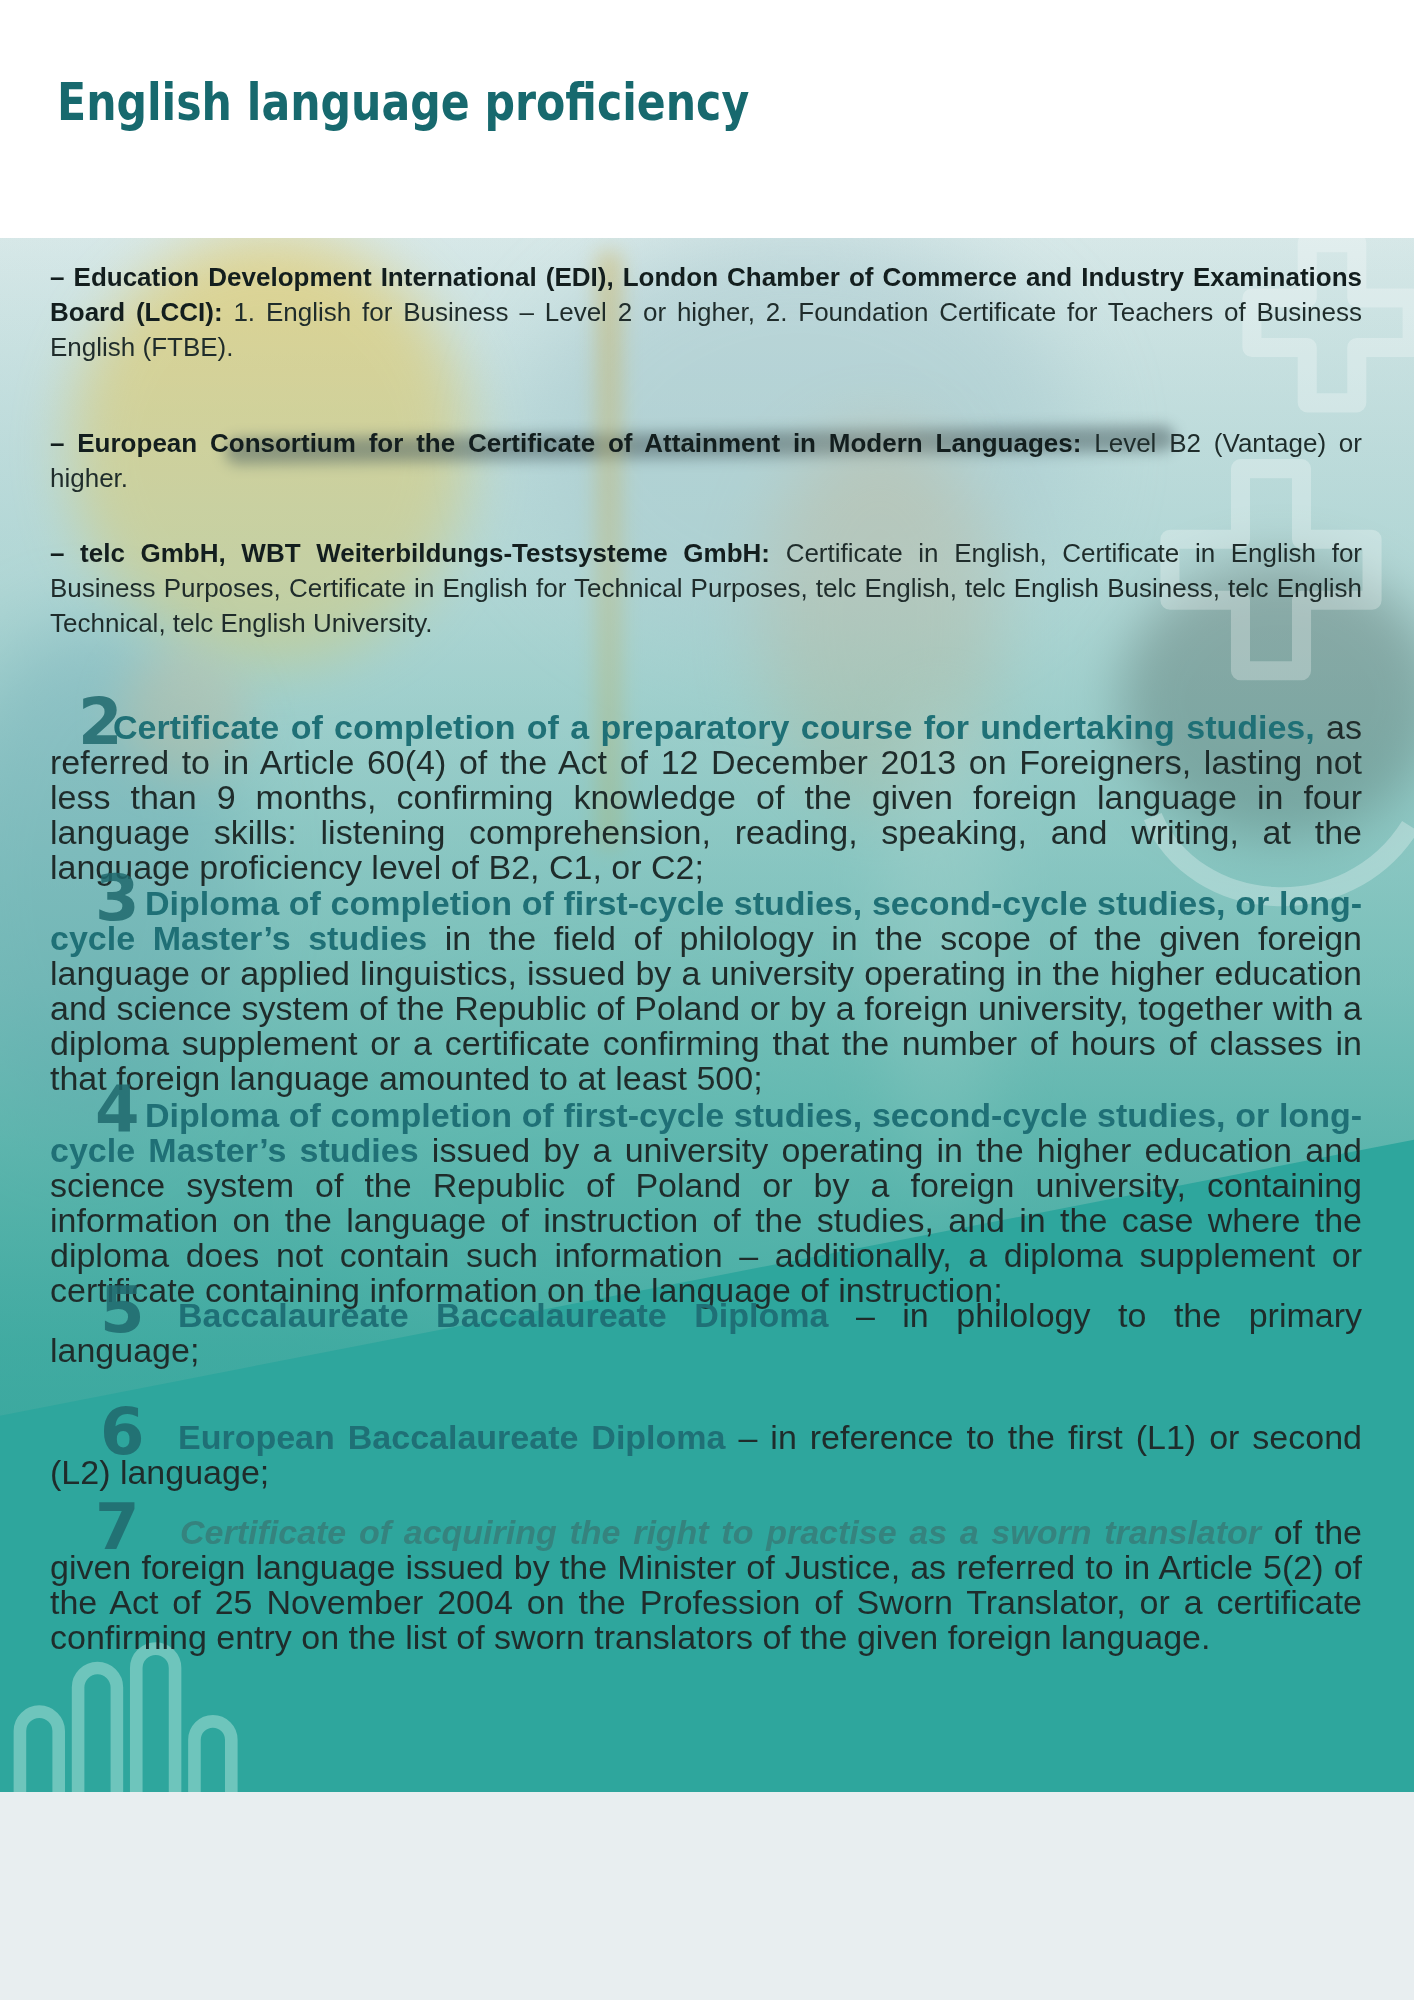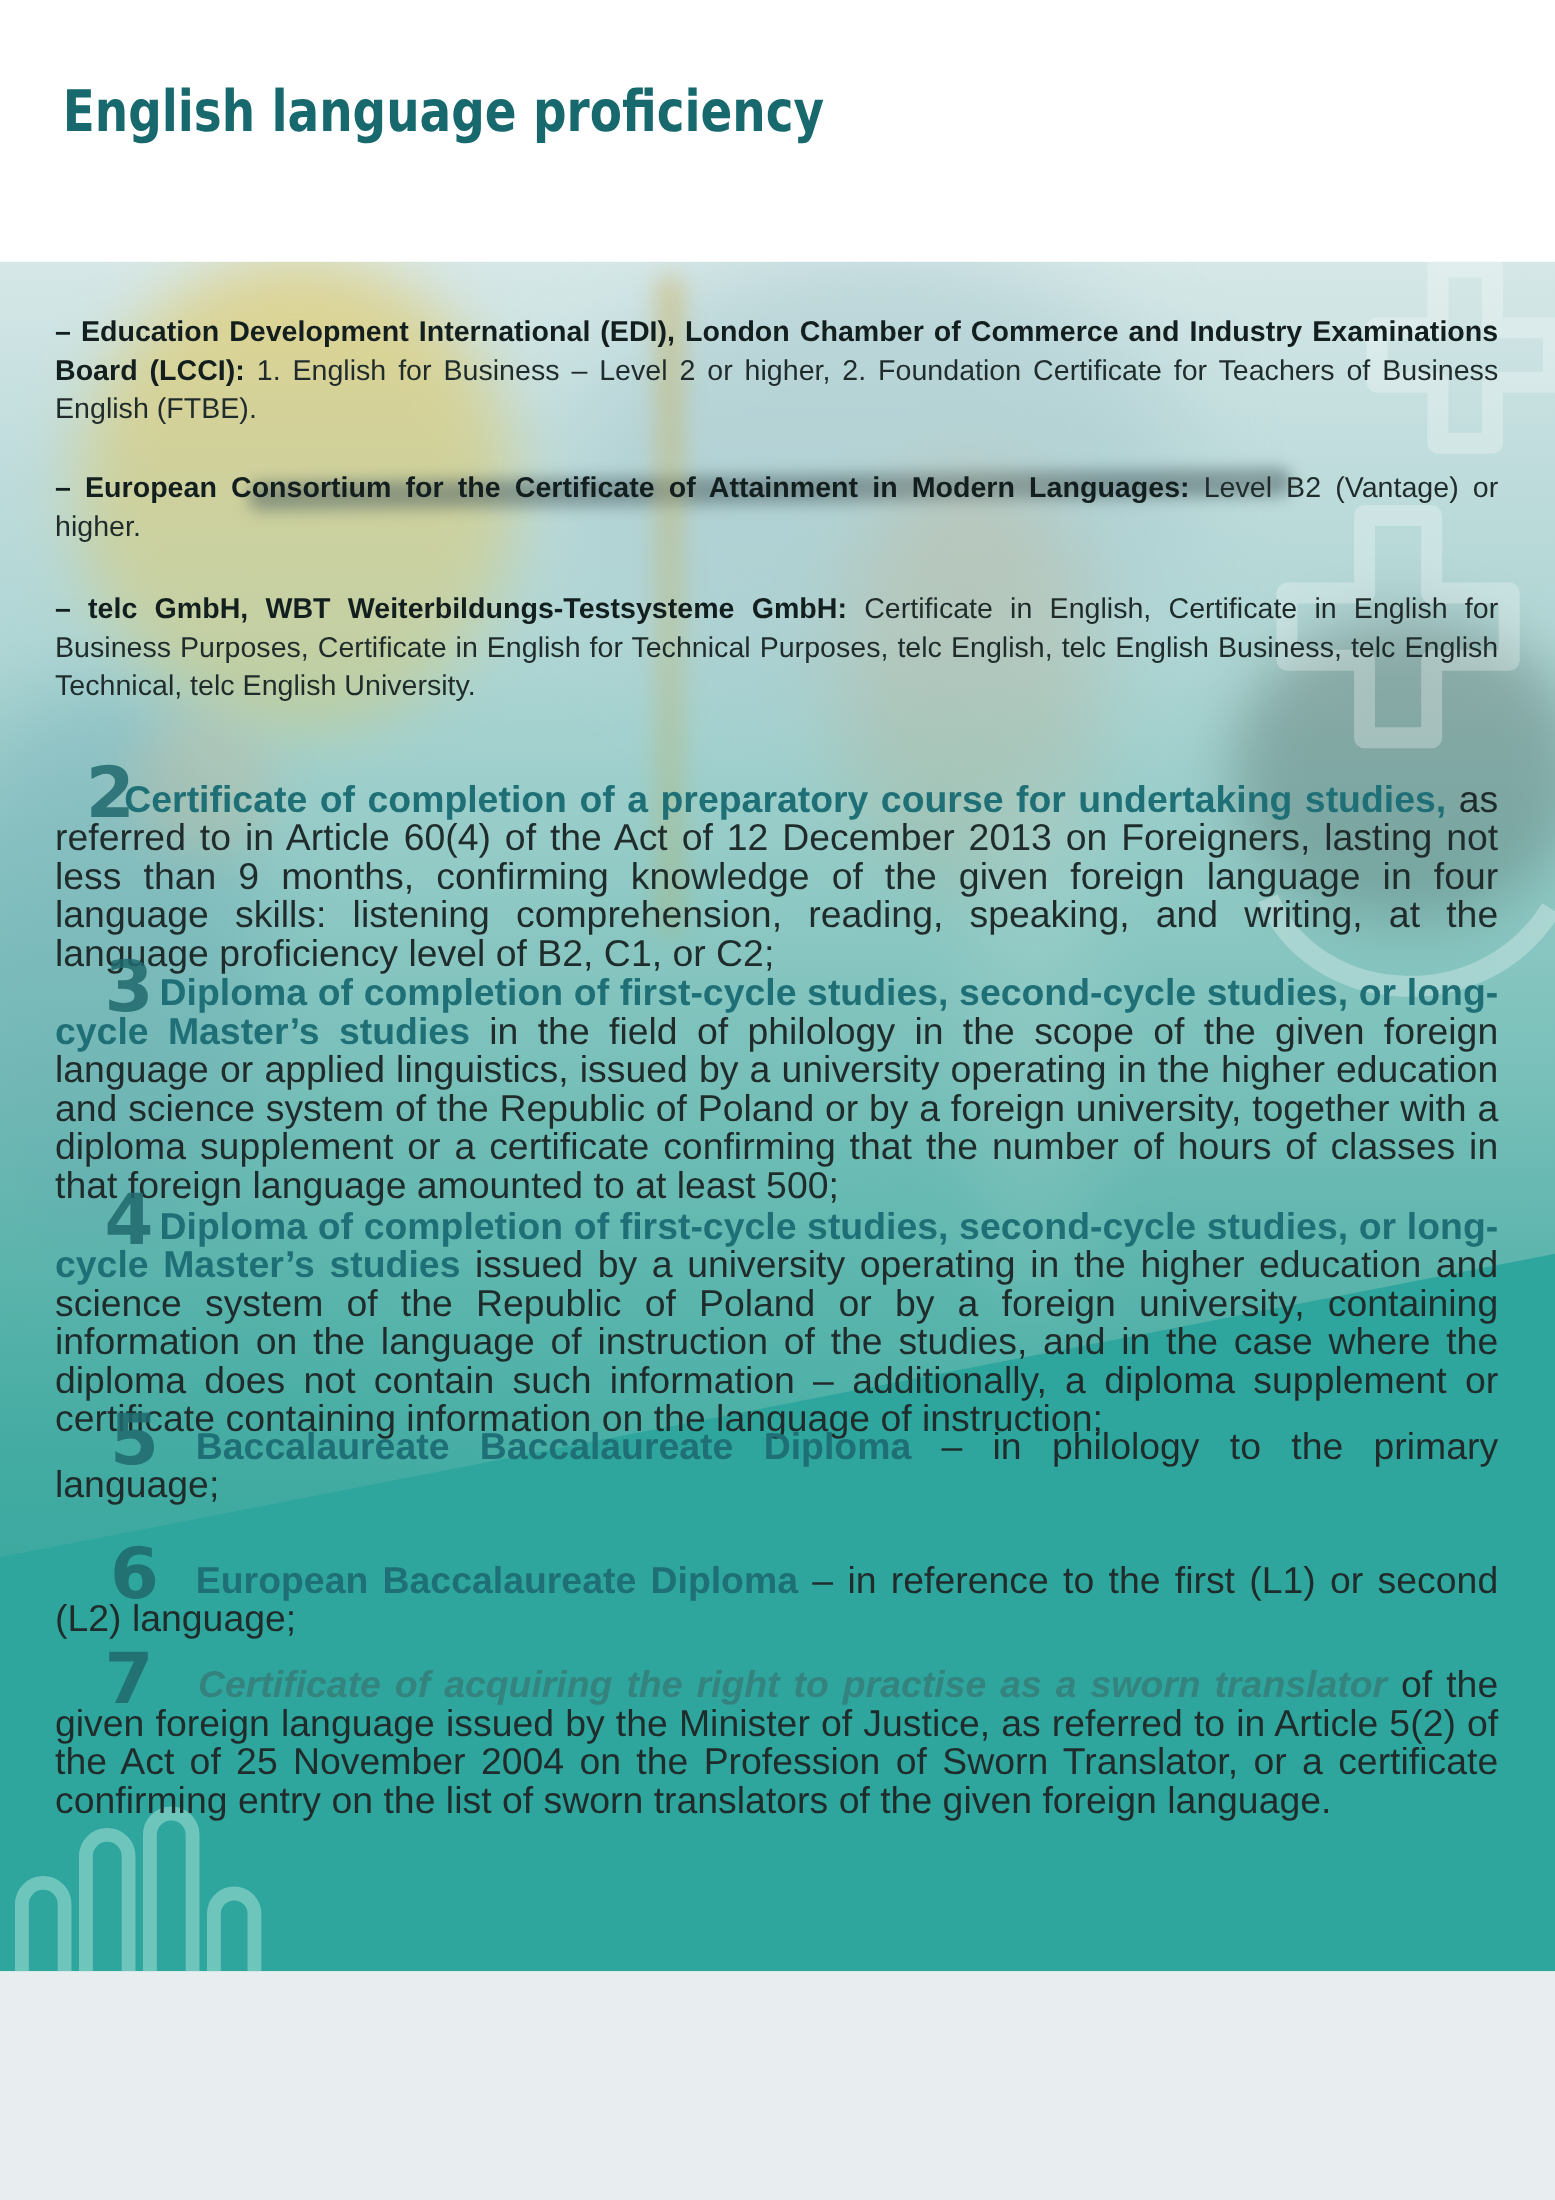--- a/index.html
+++ b/index.html
@@ -82,21 +82,21 @@
     <rect x="150" y="345" width="135" height="135" rx="22"></rect>
     <path d="M217,368 v90 M172,413 h90"></path>
   </svg>
 
   <header class="header">
     <h1 class="title">English language proficiency</h1>
   </header>
 
   <div class="content">
 
-    <p class="intro" style="top:284px"><span class="b">– Education Development International (EDI), London Chamber of Commerce and Industry Examinations Board (LCCI):</span><span> 1. English for Business – Level 2 or higher, 2. Foundation Certificate for Teachers of Business English (FTBE).</span></p>
+    <p class="intro" style="top:260px"><span class="b">– Education Development International (EDI), London Chamber of Commerce and Industry Examinations Board (LCCI):</span><span> 1. English for Business – Level 2 or higher, 2. Foundation Certificate for Teachers of Business English (FTBE).</span></p>
 
     <p class="intro" style="top:426px"><span class="b">– European Consortium for the Certificate of Attainment in Modern Languages:</span><span> Level B2 (Vantage) or higher.</span></p>
 
     <p class="intro" style="top:536px"><span class="b">– telc GmbH, WBT Weiterbildungs-Testsysteme GmbH:</span><span> Certificate in English, Certificate in English for Business Purposes, Certificate in English for Technical Purposes, telc English, telc English Business, telc English Technical, telc English University.</span></p>
 
     <section class="item" style="top:710px">
       <span class="num" style="left:28px">2</span>
       <p class="itext ind63"><span class="lead">Certificate of completion of a preparatory course for undertaking studies,</span><span> as referred to in Article 60(4) of the Act of 12 December 2013 on Foreigners, lasting not less than 9 months, confirming knowledge of the given foreign language in four language skills: listening comprehension, reading, speaking, and writing, at the language proficiency level of B2, C1, or C2;</span></p>
     </section>
 

